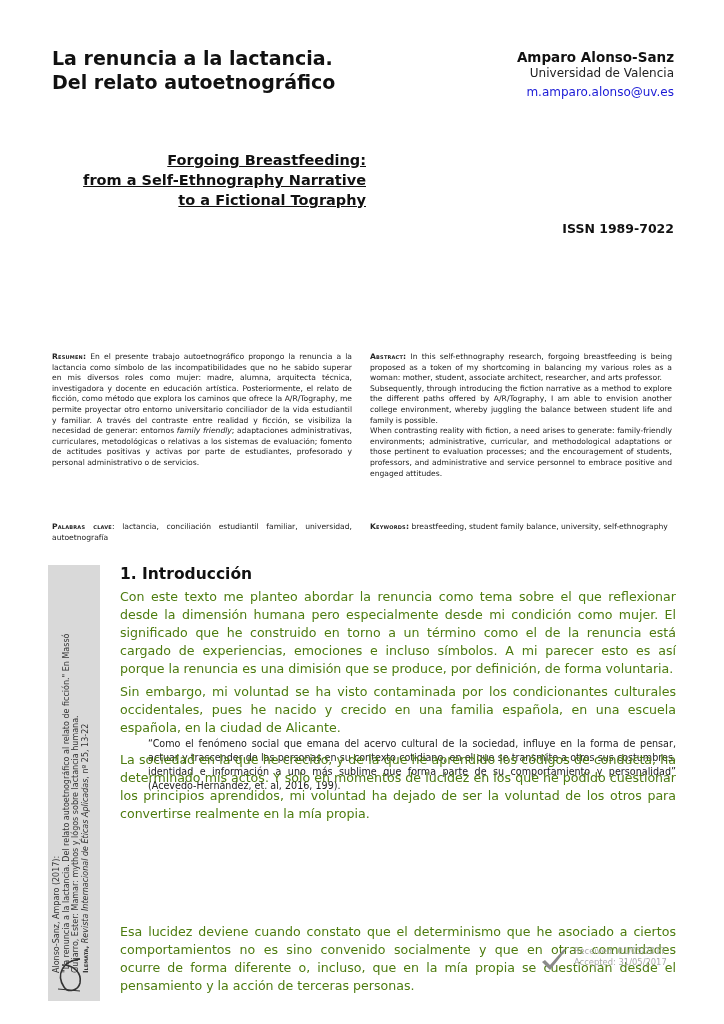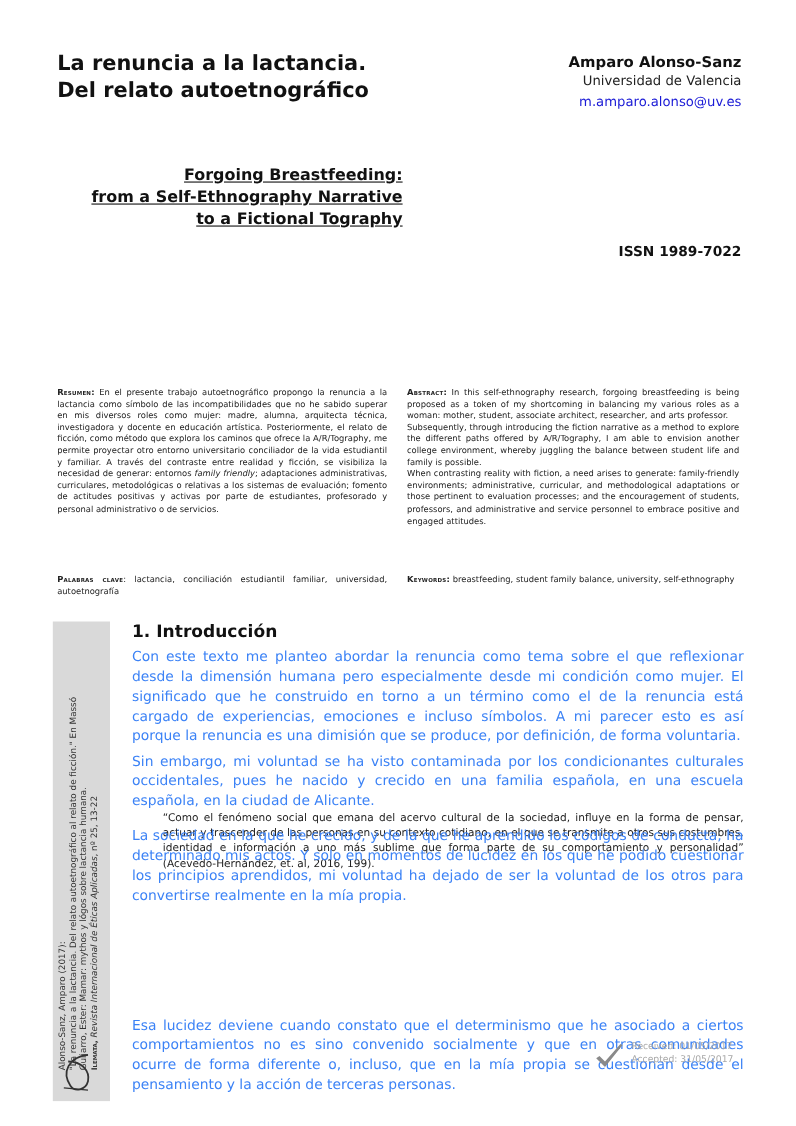--- a/index.html
+++ b/index.html
@@ -19,21 +19,21 @@
   .abstract-col.right { left: 370px; width: 302px; }
   .smallcaps-label { font-weight: bold; font-variant: small-caps; letter-spacing: 0.2px; }
   .kw-col { top: 522px; width: 300px; font-size: 7.6px; line-height: 10.6px; text-align: justify; color: #222; }
   .kw-col.left { left: 52px; }
   .kw-col.right { left: 370px; width: 302px; }
   .sidebar { left: 48px; top: 565px; width: 52px; height: 436px; background: #d9d9d9; overflow: hidden; }
   .sidebar-rot { position: absolute; left: 0; top: 0; width: 436px; height: 52px; transform-origin: 0 0; transform: translate(0px, 436px) rotate(-90deg); font-size: 8px; line-height: 9.6px; color: #333; padding: 4px 10px 0 28px; box-sizing: border-box; }
   .sidebar-rot div { white-space: nowrap; }
   .sidebar-logo { position: absolute; left: 6px; bottom: 6px; width: 30px; height: 40px; }
   .section-head { left: 120px; top: 565px; font-weight: bold; font-size: 15.5px; color: #111; }
-  .body-text { left: 120px; width: 556px; font-size: 12.6px; line-height: 18px; text-align: justify; color: #3b82f6; }
+  .body-text { left: 120px; width: 556px; font-size: 12.6px; line-height: 18px; text-align: justify; color: #4d7c0f; }
   .p1 { top: 588px; }
   .p2 { top: 683px; }
   .quote { left: 148px; top: 737px; width: 528px; font-size: 9.6px; line-height: 14px; text-align: justify; color: #222; }
   .p3 { top: 751px; }
   .p4 { top: 923px; }
   .stamp { left: 536px; top: 944px; width: 150px; height: 40px; }
   .stamp-text { position: absolute; left: 38px; top: 2px; font-size: 8.4px; line-height: 11px; color: #a8a8a8; white-space: nowrap; }
 </style>
 </head>
 <body>

